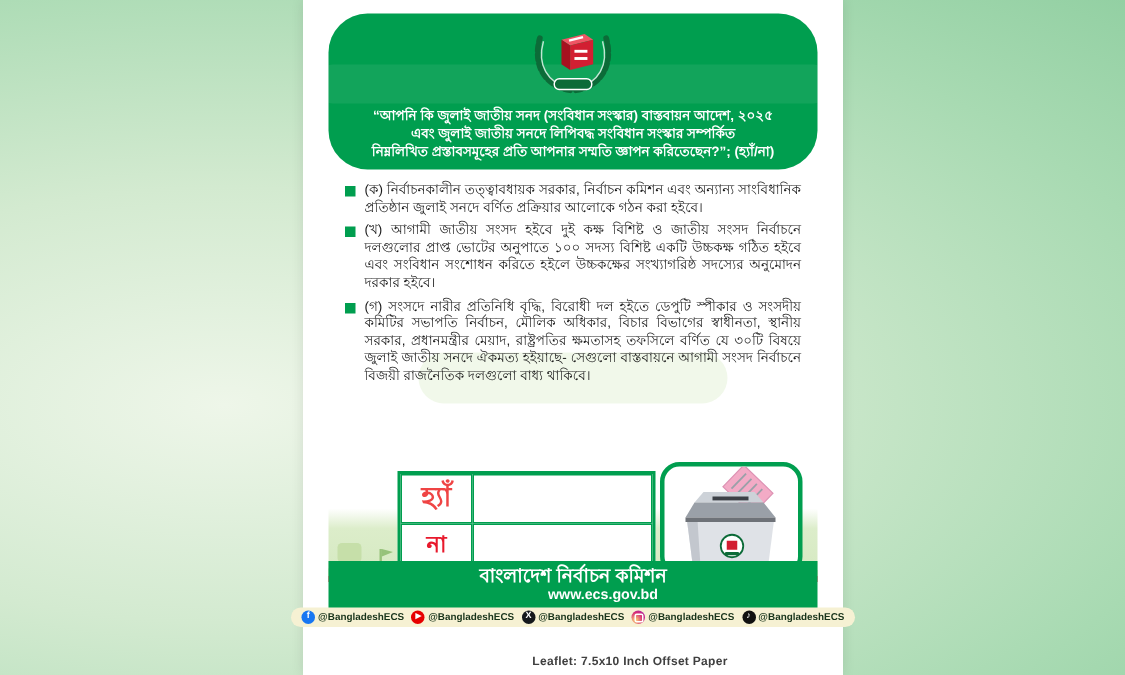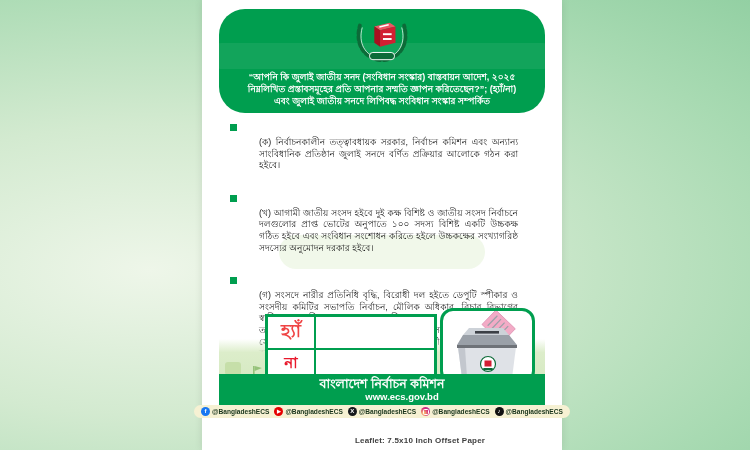--- a/index.html
+++ b/index.html
@@ -38,21 +38,21 @@
   }
   .body-watermark{
     position:absolute;left:60px;top:226px;width:206px;height:34px;
     background:#cde6b5;opacity:.28;border-radius:17px;
   }
   .prop{display:flex;gap:6px;}
   .prop .sq{
     flex:0 0 auto;width:7px;height:7px;background:#009e4f;margin-top:3px;
   }
   .prop p{
-    margin:16px;font-size:9px;line-height:11.6px;color:#1c1c1c;
+    margin:0;font-size:9px;line-height:11.6px;color:#1c1c1c;
     text-align:justify;font-weight:500;
   }
   
   .band{
     position:absolute;left:0;top:330px;width:326px;height:45px;
     background:linear-gradient(180deg, rgba(219,236,201,0) 0%, #dcedca 30%, #d5e9c1 100%);
   }
   .band svg{position:absolute;left:0;bottom:0;}
   
   .vtable{
@@ -121,22 +121,22 @@
         <polygon points="28,17 44,13 44,30 28,34" fill="#d21f32"></polygon>
         <rect x="27" y="11.6" width="10" height="1.6" fill="#ffffff" transform="rotate(-14 32 12)"></rect>
         <rect x="31" y="20" width="9" height="2" fill="#ffffff"></rect>
         <rect x="31" y="25" width="9" height="2" fill="#ffffff"></rect>
 
         <rect x="17" y="40" width="26" height="7.5" rx="3.5" fill="#0c6b38" stroke="#ffffff" stroke-width="1"></rect>
       </svg>
     </div>
     <div class="q">
       <div>“আপনি কি জুলাই জাতীয় সনদ (সংবিধান সংস্কার) বাস্তবায়ন আদেশ, ২০২৫</div>
+      <div>এবং জুলাই জাতীয় সনদে লিপিবদ্ধ সংবিধান সংস্কার সম্পর্কিত</div>
       <div>নিম্নলিখিত প্রস্তাবসমূহের প্রতি আপনার সম্মতি জ্ঞাপন করিতেছেন?”; (হ্যাঁ/না)</div>
-      <div>এবং জুলাই জাতীয় সনদে লিপিবদ্ধ সংবিধান সংস্কার সম্পর্কিত</div>
     </div>
   </div>
 
   <div class="body-watermark"></div>
 
   <div class="props">
     <div class="prop">
       <span class="sq"></span>
       <p>(ক) নির্বাচনকালীন তত্ত্বাবধায়ক সরকার, নির্বাচন কমিশন এবং অন্যান্য সাংবিধানিক প্রতিষ্ঠান জুলাই সনদে বর্ণিত প্রক্রিয়ার আলোকে গঠন করা হইবে।</p>
     </div>

